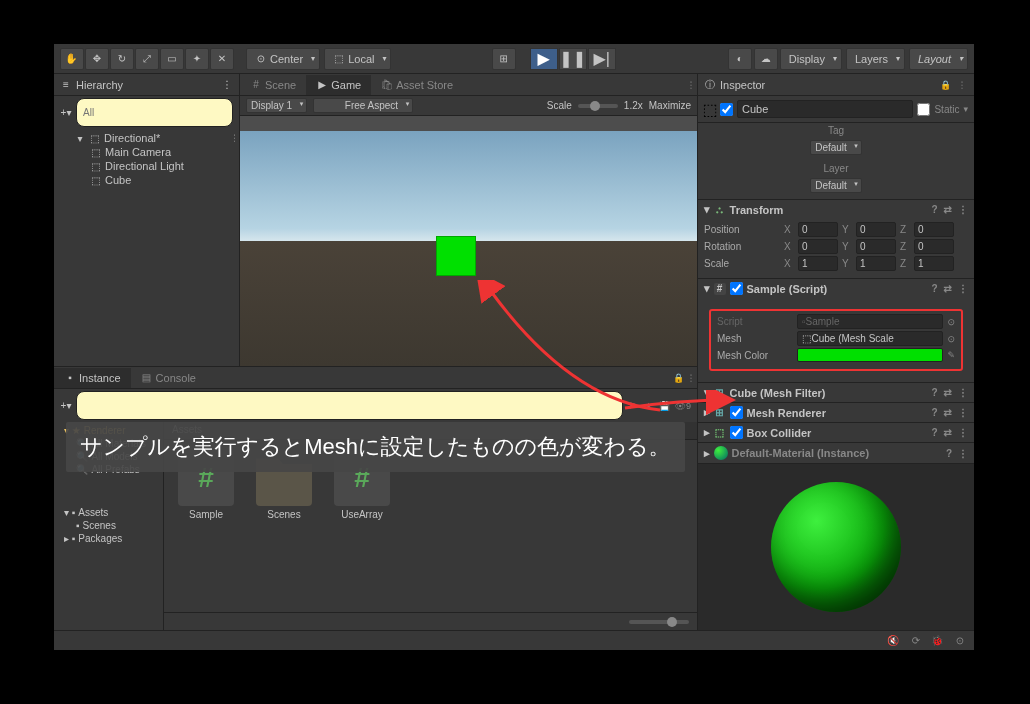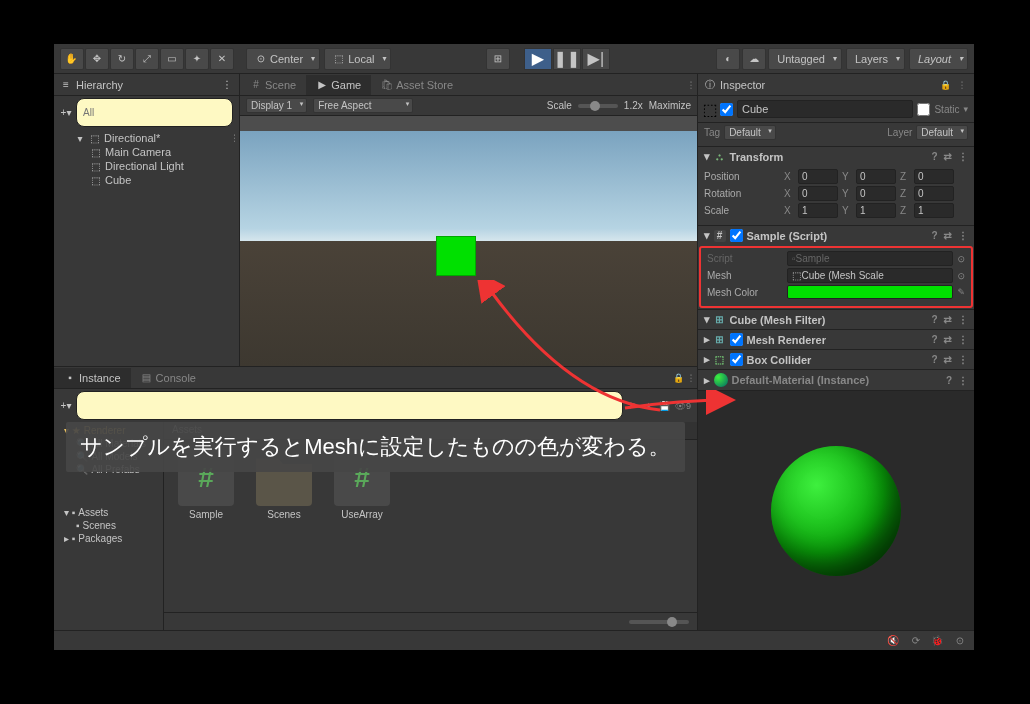--- a/index.html
+++ b/index.html
@@ -29,33 +29,33 @@
 .tab-item { padding: 4px 10px; color: #888; font-size: 11px; display: flex; align-items: center; gap: 3px; cursor: pointer; }
 .tab-item.active { background: #2d2d2d; color: #c4c4c4; }
 .game-controls { height: 20px; display: flex; align-items: center; background: #383838; padding: 0 6px; gap: 6px; font-size: 10px; color: #c4c4c4; border-bottom: 1px solid #222; }
 .game-view { flex: 1; background: linear-gradient(to bottom, #4d4d4d 0%, #4d4d4d 6%, #7aa3bf 6%, #b6d4e3 45%, #d6e6ed 50%, #4a4238 50%, #3d3830 100%); position: relative; }
 .cube { position: absolute; left: 196px; top: 120px; width: 40px; height: 40px; background: #00e000; border: 1px solid #00a800; }
 .right-col { width: 276px; display: flex; flex-direction: column; background: #383838; }
 .inspector-body { flex: 1; overflow: hidden; display: flex; flex-direction: column; }
 .obj-header { padding: 4px 6px; display: flex; align-items: center; gap: 4px; border-bottom: 1px solid #222; }
 .obj-name-input { flex: 1; background: #2a2a2a; border: 1px solid #222; color: #c4c4c4; font-size: 11px; padding: 2px 4px; border-radius: 2px; }
 .static-label { color: #888; font-size: 10px; }
-.tag-layer-row { display: flex; padding: 2px 6px 6px; gap: 4px; font-size: 10px; color: #888; align-items: center; border-bottom: 1px solid #222; }
-.mini-dropdown { background: #494949; border: 1px solid #333; color: #c4c4c4; padding: 1px 14px 1px 4px; font-size: 10px; border-radius: 2px; position: relative; cursor: pointer; }
+.tag-layer-row { display: flex; padding: 2px 6px 6px; gap: 4px; font-size: 10px; color: #888; align-items: center; border-bottom: 1px solid #222; flex-direction: column; }
+.mini-dropdown { background: #494949; border: 1px solid #333; color: #c4c4c4; padding: 1px 14px 1px 4px; font-size: 10px; border-radius: 2px; position: relative; cursor: pointer; text-align: right; }
 .mini-dropdown::after { content: '▾'; position: absolute; right: 3px; font-size: 7px; }
 .component { border-bottom: 1px solid #222; }
 .comp-header { display: flex; align-items: center; padding: 3px 6px; gap: 4px; font-size: 11px; color: #c4c4c4; font-weight: bold; cursor: pointer; }
 .comp-body { padding: 2px 6px 6px; }
 .prop-row { display: flex; align-items: center; font-size: 10px; color: #c4c4c4; padding: 1px 0; gap: 4px; }
 .prop-label { width: 76px; color: #aaa; }
 .vec-label { color: #888; width: 10px; }
 .vec-input { width: 40px; background: #2a2a2a; border: 1px solid #222; color: #c4c4c4; font-size: 10px; padding: 1px 3px; border-radius: 2px; }
 .obj-field { flex: 1; background: #2a2a2a; border: 1px solid #222; color: #c4c4c4; font-size: 10px; padding: 1px 4px; border-radius: 2px; display: flex; align-items: center; }
 .color-field { flex: 1; height: 14px; background: #00e000; border: 1px solid #222; border-radius: 2px; cursor: pointer; }
-.redbox { border: 2px solid #e33; border-radius: 3px; margin: 1px; }
+.redbox { border: 2px solid #e33; border-radius: 3px; margin: 11px; }
 .material-preview { flex: 1; min-height: 160px; background: #2a2a2a; display: flex; align-items: center; justify-content: center; position: relative; }
 .sphere { width: 130px; height: 130px; border-radius: 50%; background: radial-gradient(circle at 35% 30%, #3ef03e, #0aa80a 55%, #044a04 90%); box-shadow: inset -12px -18px 30px rgba(0,0,0,0.5); }
 .bottom-panels { height: 264px; border-top: 1px solid #222; display: flex; }
 .project-panel { flex: 1; display: flex; flex-direction: column; border-right: 1px solid #222; }
 .project-body { flex: 1; display: flex; background: #383838; }
 .proj-tree { width: 110px; border-right: 1px solid #222; padding: 2px 0; font-size: 10px; color: #c4c4c4; }
 .proj-tree-item { padding: 1px 4px 1px 10px; display: flex; align-items: center; gap: 3px; cursor: pointer; }
 .proj-tree-item.fav { color: #e8c060; }
 .proj-content { flex: 1; display: flex; flex-direction: column; }
 .proj-breadcrumb { height: 18px; background: #323232; padding: 2px 8px; font-size: 10px; color: #aaa; border-bottom: 1px solid #222; }
@@ -117,21 +117,21 @@
           <span>▶|</span>
         </div>
     </div>
     <div class="spacer"></div>
     <div class="tool-btn">
         <span class="icon-sm">◐</span>
       </div>
     <div class="tool-btn">
         <span class="icon-sm">☁</span>
       </div>
-    <div class="toolbar-dropdown">Untagged</div>
+    <div class="toolbar-dropdown">Display</div>
     <div class="toolbar-dropdown" style="margin-left:2px;">Layers</div>
     <div class="toolbar-dropdown" style="margin-left:2px;font-style:italic;">Layout</div>
   </div>
 
   <div class="main-area">
 
     <div style="display:flex; flex-direction:column; flex:1; min-width:0;">
       <div style="display:flex; flex:1; min-height:0;">
 
         <div class="left-col">

